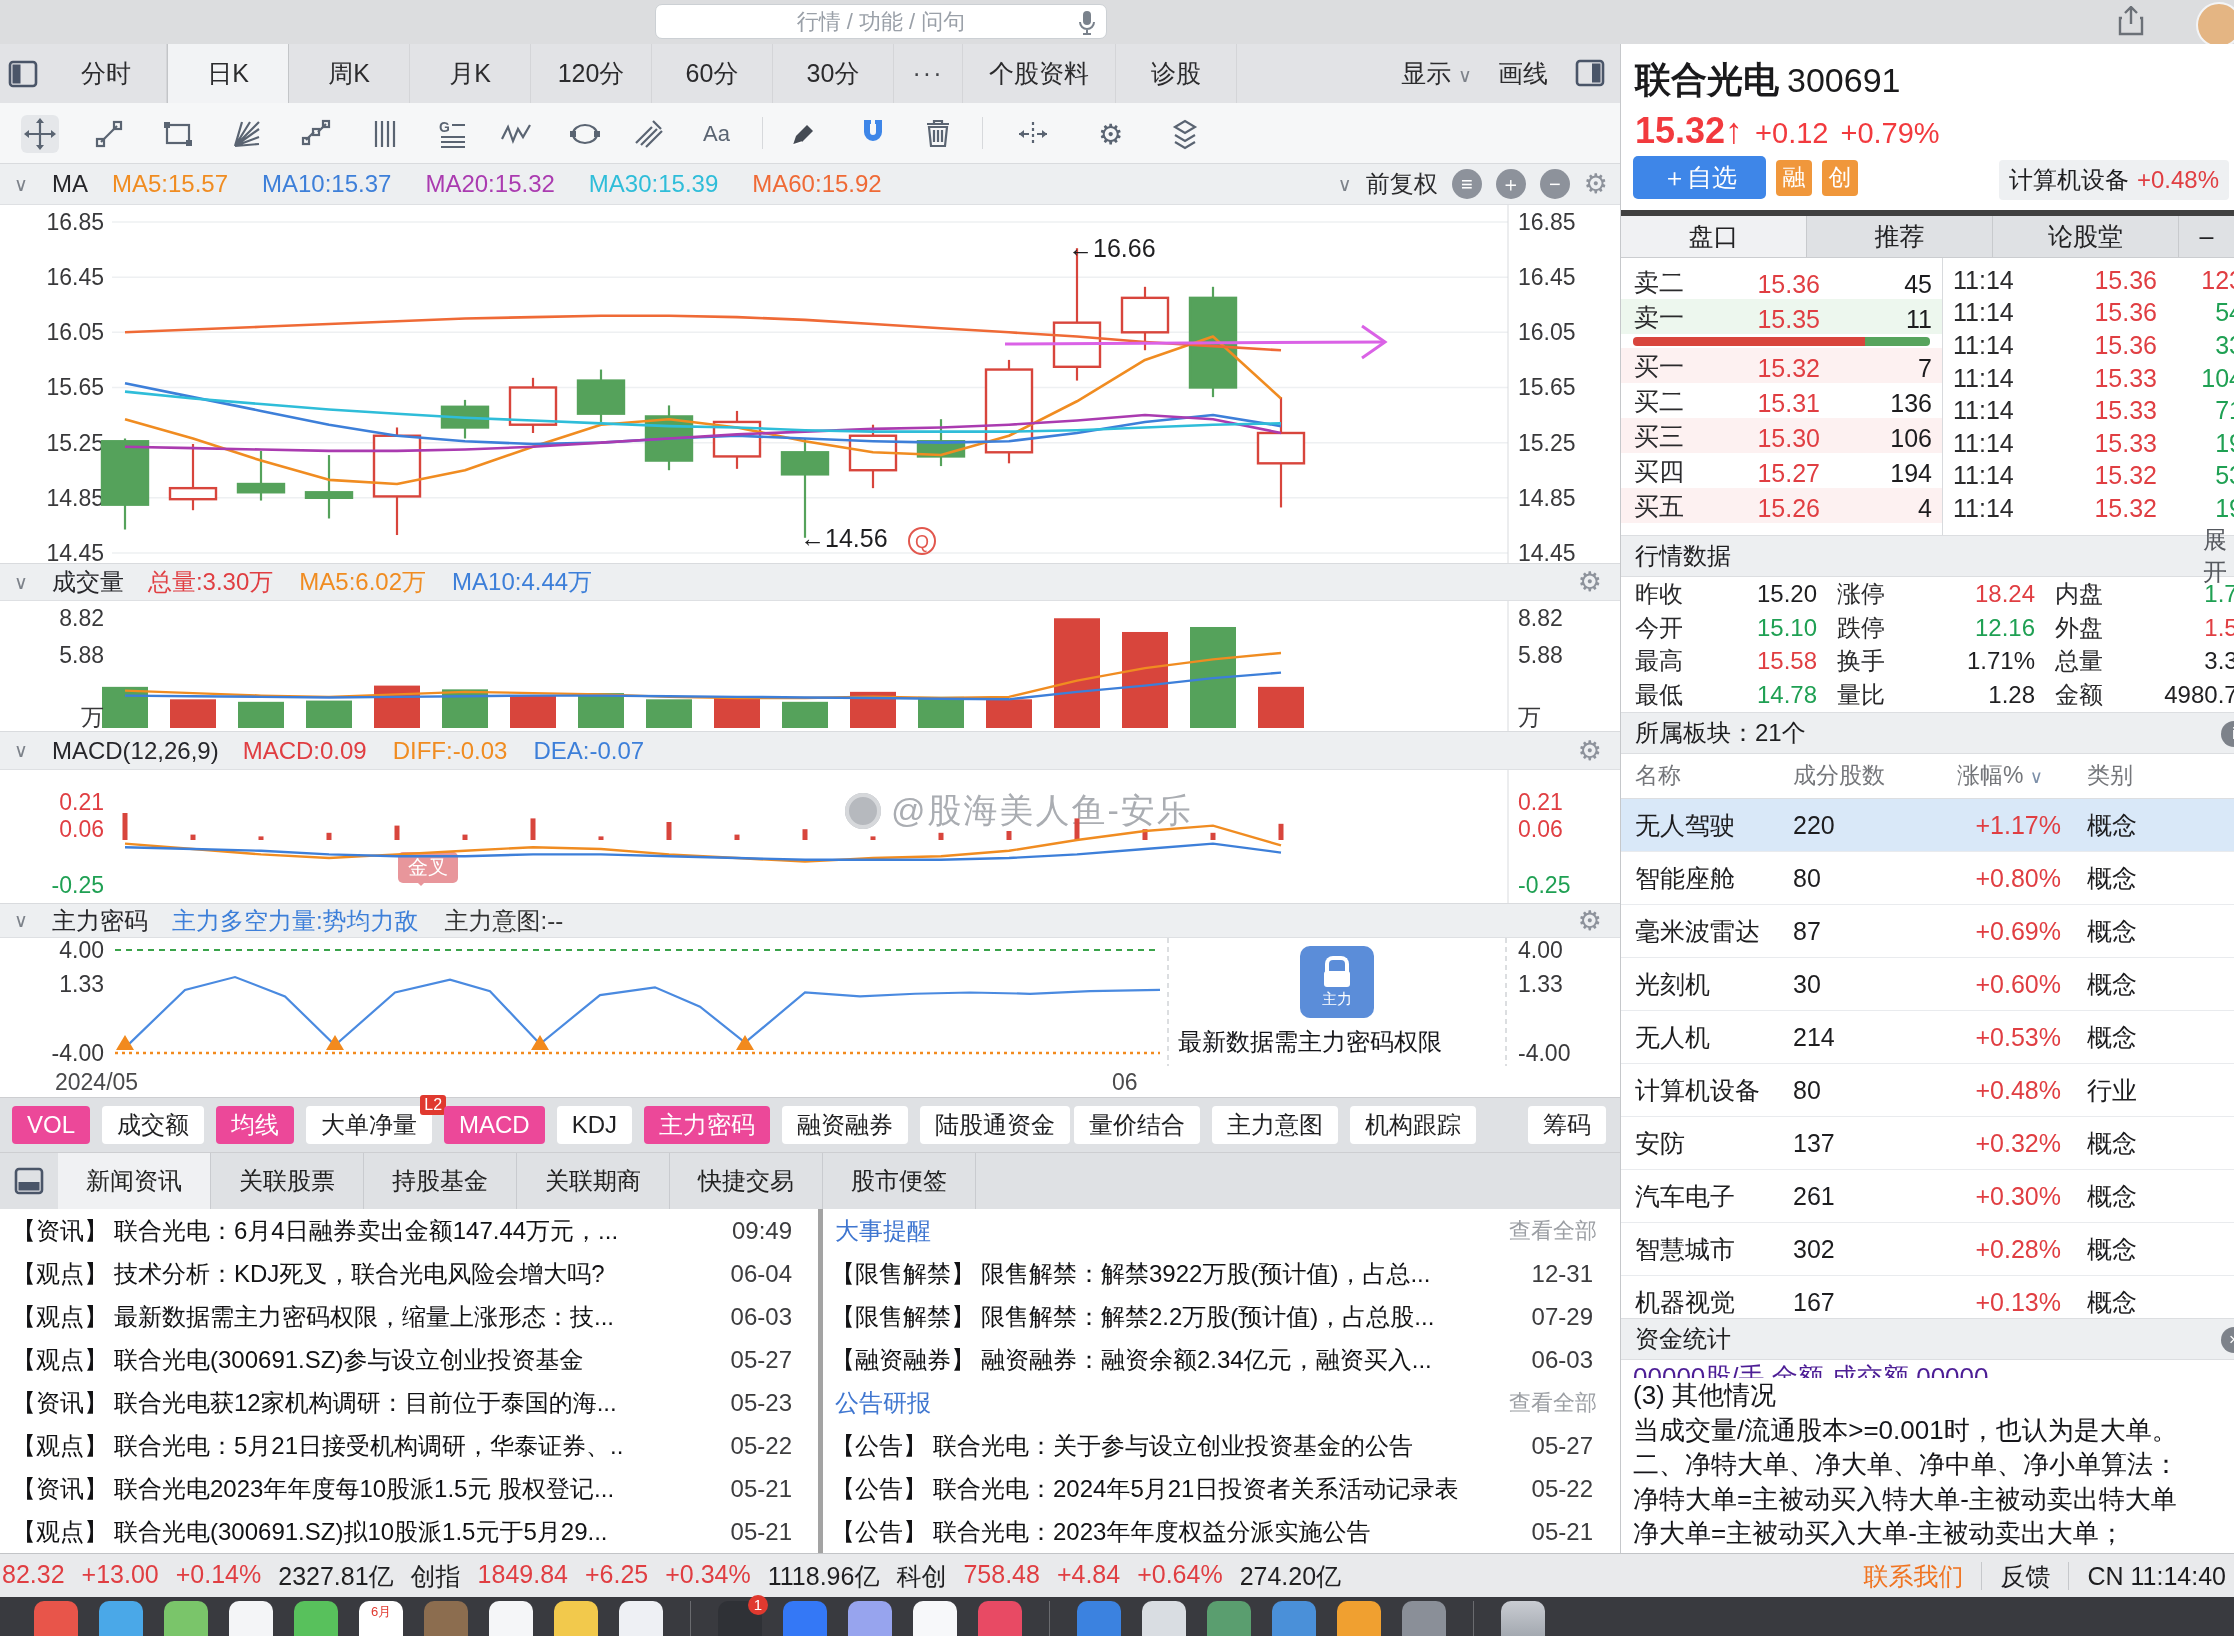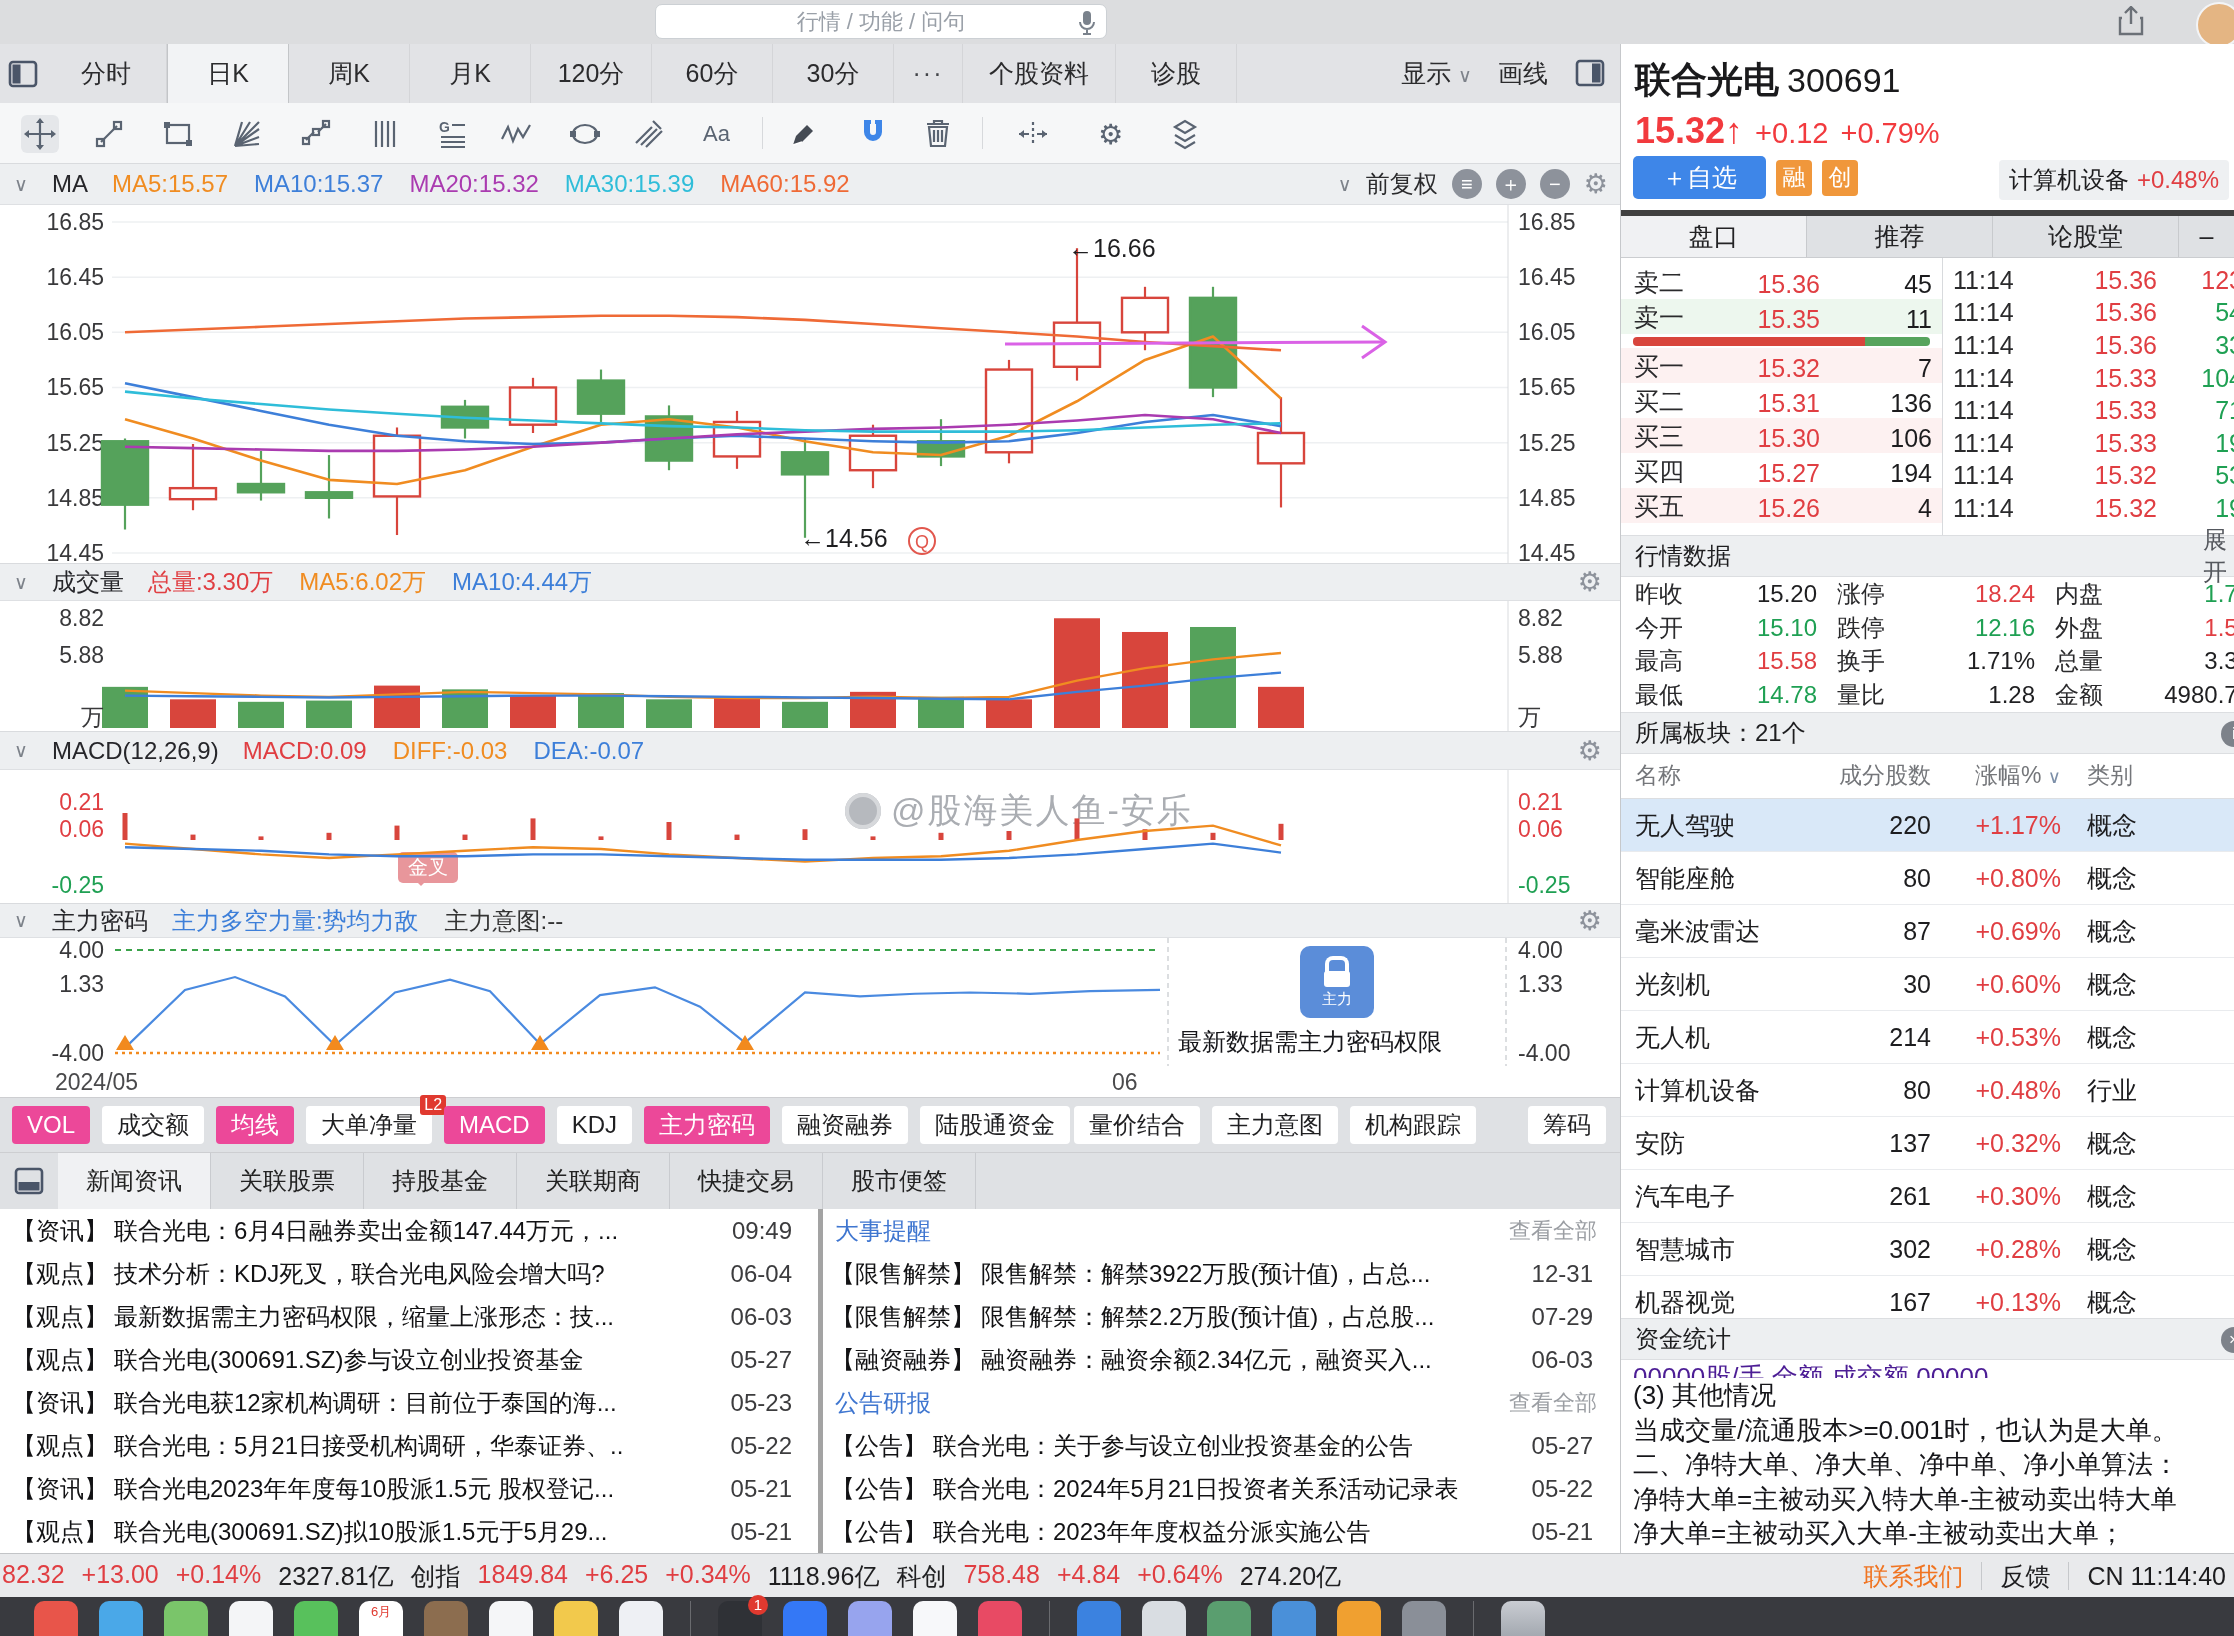--- a/index.html
+++ b/index.html
@@ -118,21 +118,21 @@
   #qi-grid{position:absolute;left:0;top:533px;width:614px}
   .qrow{height:33.7px;display:flex;align-items:center;font-size:24px}
   .qcell{display:flex;align-items:center}
   .qcell .ql{color:#2a2a2c}
   .qcell .qv{text-align:right;flex:1}
   #expand-lbl{position:absolute;left:582px;color:#55585e}
   .circ-ic{position:absolute;right:-12px;top:8px;width:26px;height:26px;border-radius:50%;background:#7d828a;color:#fff;font-size:17px;display:flex;align-items:center;justify-content:center}
   #sec-table{position:absolute;left:0;top:708px;width:614px}
   .srow{display:grid;grid-template-columns:158px 164px 130px 1fr;align-items:center;height:52px;border-bottom:1px solid #e9ebee;font-size:25px;color:#1d1d1f}
   .srow div{padding:0 10px 0 14px}
-  .srow .num{text-align:right;padding-right:12px}
+  .srow .num{text-align:left;padding-right:12px}
   .srow .pct{text-align:right;color:#e03e42;padding-right:12px}
   .srow.hd{height:46px;color:#74767a;font-size:23px;border-bottom:1px solid #dcdee1}
   .srow.hl{background:#d9e8f8}
   .sort{color:#7c8fa8;font-size:18px}
   #fund-text{position:absolute;left:0;top:1316px;width:614px;padding:0 12px;box-sizing:border-box;font-size:26px;color:#16161a}
   #fund-text .clip{height:18px;overflow:hidden;line-height:34px;color:#4c1d95}
   #fund-text .ln{line-height:34.5px;white-space:nowrap;overflow:hidden}
 </style>
 </head>
 <body>
@@ -284,21 +284,21 @@
       </svg>
     </div>
     <div class="tb-div" style="left: 762px;"></div>
     <div class="tb-div" style="left: 982px;"></div>
   </div>
 
 <div id="left-pane">
   <div id="ma-header" class="pane-header" style="height:42px">
     <span class="chev">∨</span>
     <span class="t">MA</span>
-    <span id="ma-items" style="display:flex;gap:26px">
+    <span id="ma-items" style="display:flex;gap:34px">
         <span style="color: rgb(240, 140, 33);">MA5:15.57</span>
         <span style="color: rgb(61, 127, 217);">MA10:15.37</span>
         <span style="color: rgb(170, 59, 176);">MA20:15.32</span>
         <span style="color: rgb(47, 189, 217);">MA30:15.39</span>
         <span style="color: rgb(239, 106, 54);">MA60:15.92</span>
       </span>
     <div id="ma-right">
       <span class="chev">∨</span>
       <span>前复权</span>
       <span class="cbtn">≡</span>

